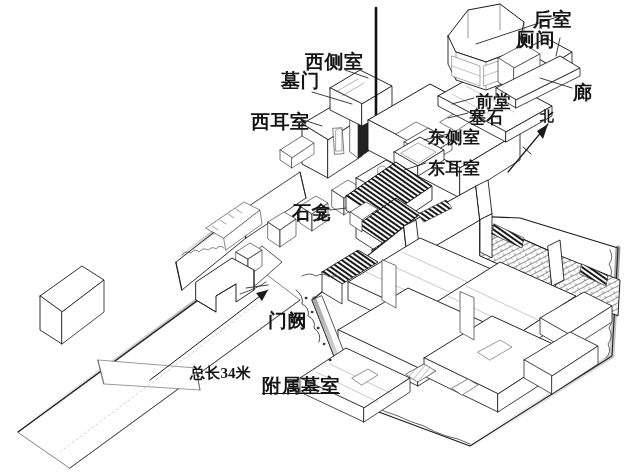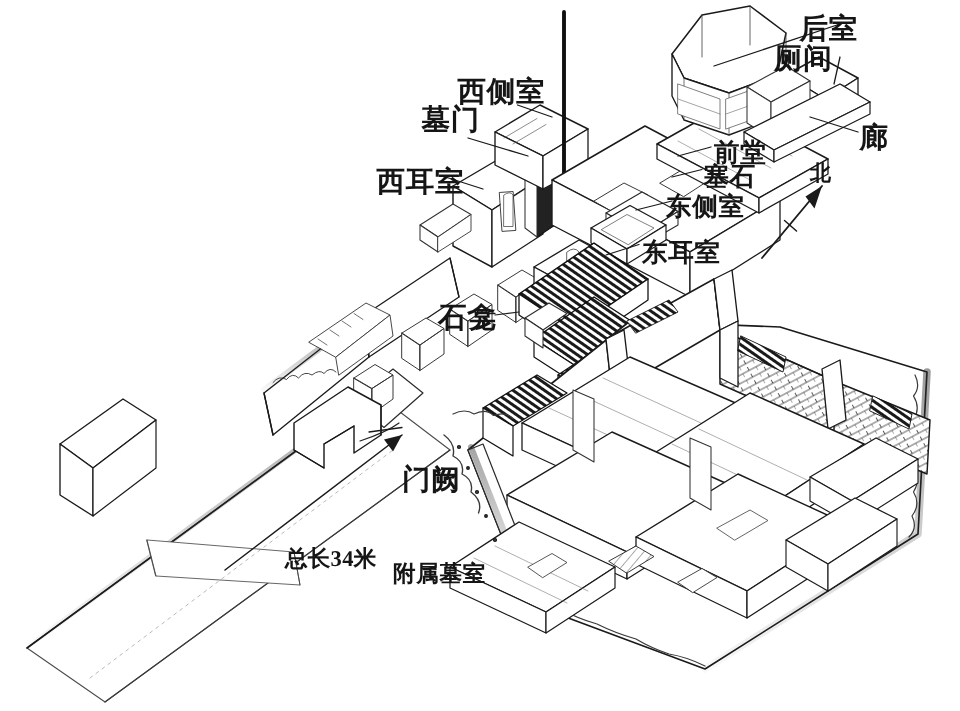--- a/index.html
+++ b/index.html
@@ -33,21 +33,22 @@
   }
   .label.sm { font-size: 17px; }
   .label.north {
     font-size: 14px;
   }
   .label.len {
     font-size: 15px;
     letter-spacing: 0.2px;
   }
   .label.annex {
-    font-size: 15px;
+    font-size: 19px;
+    text-decoration: underline;
   }
 </style>
 </head>
 <body>
 
 <div id="page">
 
   <svg id="drawing" viewBox="0 0 640 474" xmlns="http://www.w3.org/2000/svg">
     <defs>
       <pattern id="brick" width="10" height="5" patternUnits="userSpaceOnUse" patternTransform="rotate(-28)">
@@ -352,21 +353,21 @@
   <div class="label" style="left:305px; top:52px;">西侧室</div>
   <div class="label" style="left:281px; top:71px;">墓门</div>
   <div class="label" style="left:251px; top:112px;">西耳室</div>
 
   <div class="label" style="left:533px; top:10px;">后室</div>
   <div class="label" style="left:516px; top:30px;">厕间</div>
   <div class="label" style="left:573px; top:83px;">廊</div>
 
   <div class="label sm" style="left:476px; top:93px;">前堂</div>
   <div class="label sm" style="left:469px; top:109px;text-align:center;">塞石</div>
-  <div class="label sm" style="left:444px; top:129px;">东侧室</div>
+  <div class="label sm" style="left:428px; top:129px;">东侧室</div>
   <div class="label sm" style="left:428px; top:160px;">东耳室</div>
 
   <div class="label north" style="left:540px; top:110px;">北</div>
 
   <div class="label" style="left:292px; top:203px;">石龛</div>
   <div class="label" style="left:268px; top:279px;margin-top:32px;">门阙</div>
 
   <div class="label len" style="left:190px; top:321px;margin-top:45px;">总长34米</div>
   <div class="label annex" style="left:262px; top:376px;">附属墓室</div>
 

